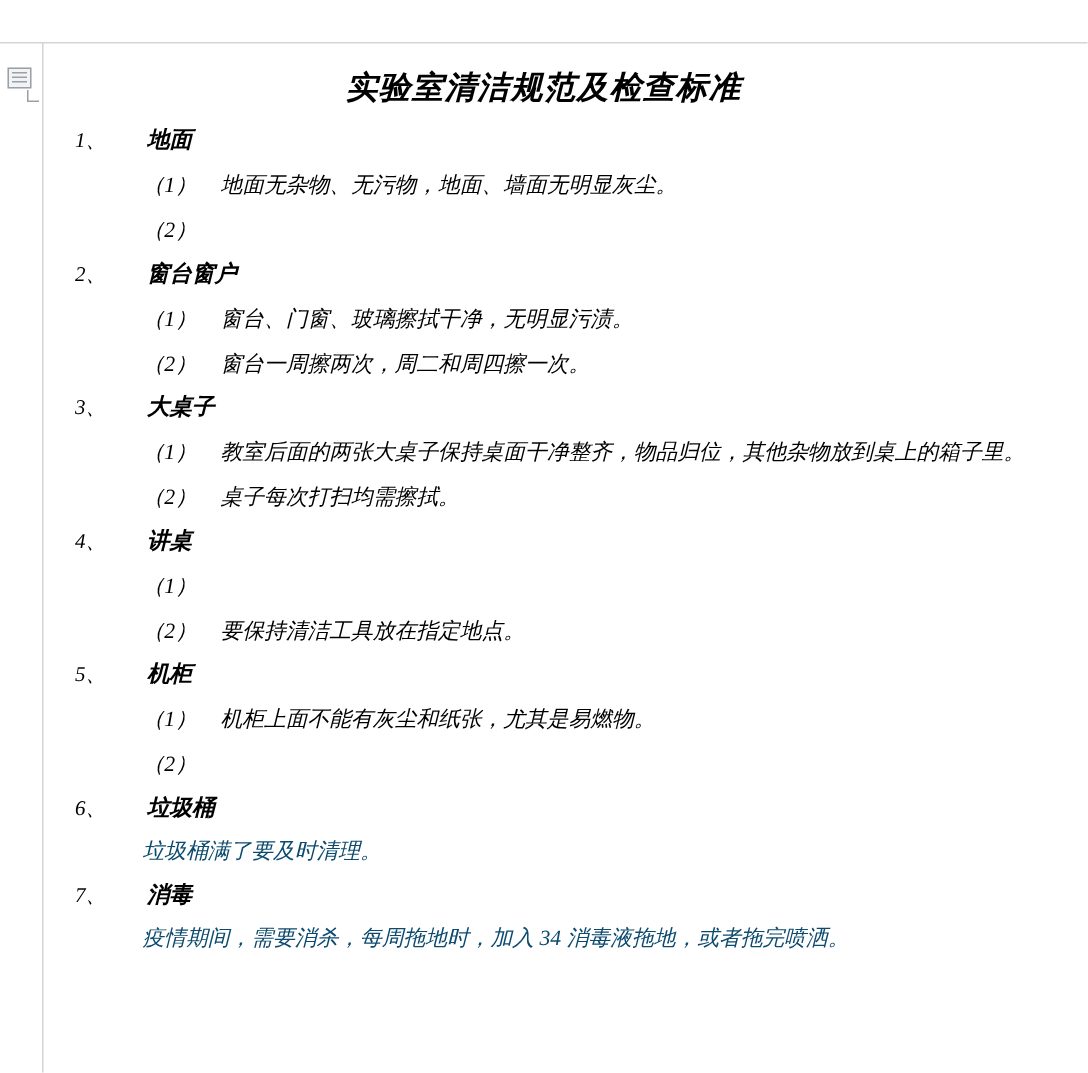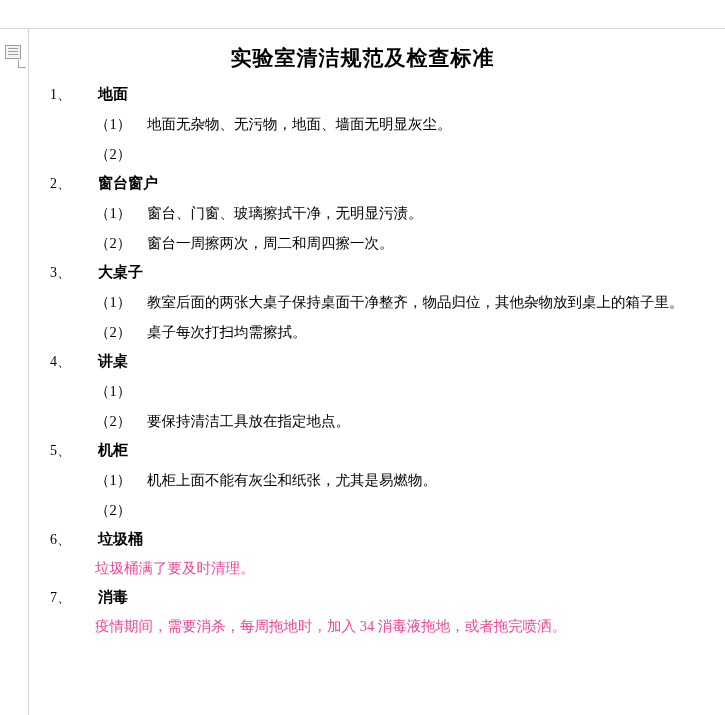--- a/index.html
+++ b/index.html
@@ -12,20 +12,21 @@
     background: #ffffff;
     font-family: "Liberation Serif", "DejaVu Serif", serif;
     overflow: hidden;
   }
   #page {
     position: relative;
     width: 710px;
     height: 715px;
     background: #ffffff;
     box-sizing: border-box;
+    font-style: italic;
   }
   
   .page-edge-top {
     position: absolute;
     top: 28px;
     left: 0;
     width: 725px;
     height: 1px;
     background: #d4d4d4;
   }
@@ -123,21 +124,21 @@
     width: 52px;
     flex: 0 0 52px;
   }
   .sub-text {
     flex: 1 1 auto;
   }
   .plain-line {
     font-size: 14.5px;
     line-height: 29px;
     height: 29px;
-    color: #ec4899;
+    color: #0c4a6e;
     padding-left: 45px;
   }
   .note {
     position: absolute;
     top: 640px;
     left: 50px;
     width: 660px;
     font-size: 14.5px;
     line-height: 22px;
     color: #000;

